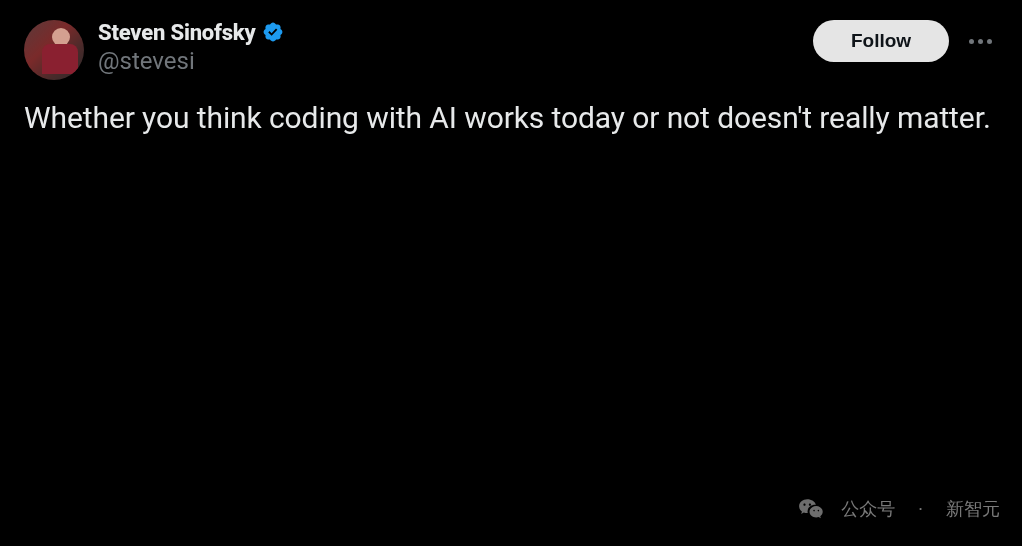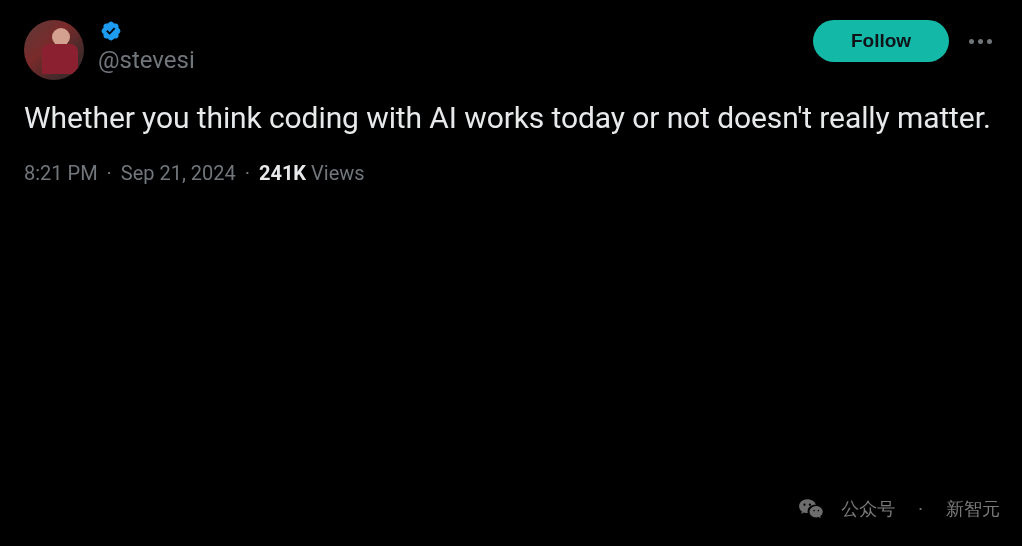--- a/index.html
+++ b/index.html
@@ -87,21 +87,21 @@
       font-size: 24px;
       color: #71767b;
       margin-top: 2px;
     }
     .header-actions {
       display: flex;
       align-items: center;
       gap: 14px;
     }
     .follow-btn {
-      background: #14b8a6;
+      background: #e5e5e5;
       color: #0f1419;
       font-weight: 700;
       font-size: 19px;
       border: none;
       border-radius: 24px;
       padding: 10px 24px;
       cursor: pointer;
       min-width: 136px;
     }
     .more-icon {
@@ -173,20 +173,21 @@
   </style>
 </head>
 <body>
 
 <div class="tweet">
   <div class="header">
     <div class="user-info">
       <div class="avatar"></div>
       <div>
         <div class="name-line">
+          <span class="display-name">Steven Sinofsky</span>
           <span class="verified-badge">
             <svg viewBox="0 0 24 24">
                 <g>
                   <path d="M20.396 11c-.018-.646-.215-1.275-.57-1.816-.354-.54-.852-.972-1.438-1.246.223-.607.27-1.264.14-1.897-.131-.634-.437-1.218-.882-1.687-.47-.445-1.053-.75-1.687-.882-.633-.13-1.29-.083-1.897.14-.273-.587-.704-1.086-1.245-1.44S11.647 1.62 11 1.604c-.646.017-1.273.213-1.813.568s-.969.854-1.24 1.44c-.608-.223-1.267-.272-1.902-.14-.635.13-1.22.436-1.69.882-.445.47-.749 1.055-.878 1.688-.13.633-.08 1.29.144 1.896-.587.274-1.087.705-1.443 1.245-.356.54-.555 1.17-.574 1.817.02.647.218 1.276.574 1.817.356.54.856.972 1.443 1.245-.224.606-.274 1.263-.144 1.896.13.634.433 1.218.877 1.688.47.443 1.054.747 1.687.878.633.132 1.29.084 1.897-.136.274.586.705 1.084 1.246 1.439.54.354 1.17.551 1.816.569.647-.016 1.276-.213 1.817-.567s.972-.854 1.245-1.44c.604.239 1.266.296 1.903.164.636-.132 1.22-.447 1.68-.907.46-.46.776-1.044.908-1.681s.075-1.299-.165-1.903c.586-.274 1.084-.705 1.439-1.246.354-.54.551-1.17.569-1.816zM9.662 14.85l-3.429-3.428 1.293-1.302 2.072 2.072 4.4-4.794 1.347 1.246z"></path>
                 </g>
               </svg>
           </span>
         </div>
         <div class="handle">@stevesi</div>
       </div>
@@ -198,23 +199,20 @@
           <span></span>
           <span></span>
       </div>
     </div>
   </div>
 
   <div class="tweet-text">
     <p>Whether you think coding with AI works today or not doesn't really matter.</p>
   </div>
 
-  <div class="meta">
-    <span>8:21 PM</span><span class="sep"> · </span><span>Sep 21, 2024</span><span class="sep"> · </span><span class="views-count">241K</span> <span class="views-label">Views</span>
-  </div>
 </div>
 
 <div class="watermark">
   <span class="wechat-icon">
     <svg viewBox="0 0 24 24">
         <path d="M8.5 3C4.36 3 1 5.91 1 9.5c0 1.96 1.02 3.72 2.63 4.91l-.66 2.18 2.42-1.28c.95.32 1.97.49 3.03.49.2 0 .4-.01.6-.02-.13-.5-.2-1.02-.2-1.56 0-3.34 3.13-6.05 7-6.05.23 0 .46.01.68.03C15.86 5.16 12.49 3 8.5 3zm-2.5 4c.55 0 1 .45 1 1s-.45 1-1 1-1-.45-1-1 .45-1 1-1zm5 0c.55 0 1 .45 1 1s-.45 1-1 1-1-.45-1-1 .45-1 1-1zm5.82 2.22c-3.42 0-6.18 2.36-6.18 5.28s2.76 5.28 6.18 5.28c.78 0 1.53-.12 2.22-.35l2.06 1.09-.56-1.85c1.41-1.01 2.28-2.5 2.28-4.17 0-2.92-2.76-5.28-6-5.28zm-2 3.5c.41 0 .75.34.75.75s-.34.75-.75.75-.75-.34-.75-.75.34-.75.75-.75zm4 0c.41 0 .75.34.75.75s-.34.75-.75.75-.75-.34-.75-.75.34-.75.75-.75z"></path>
       </svg>
   </span>
   <span>公众号</span>
   <span class="wm-sep">·</span>

